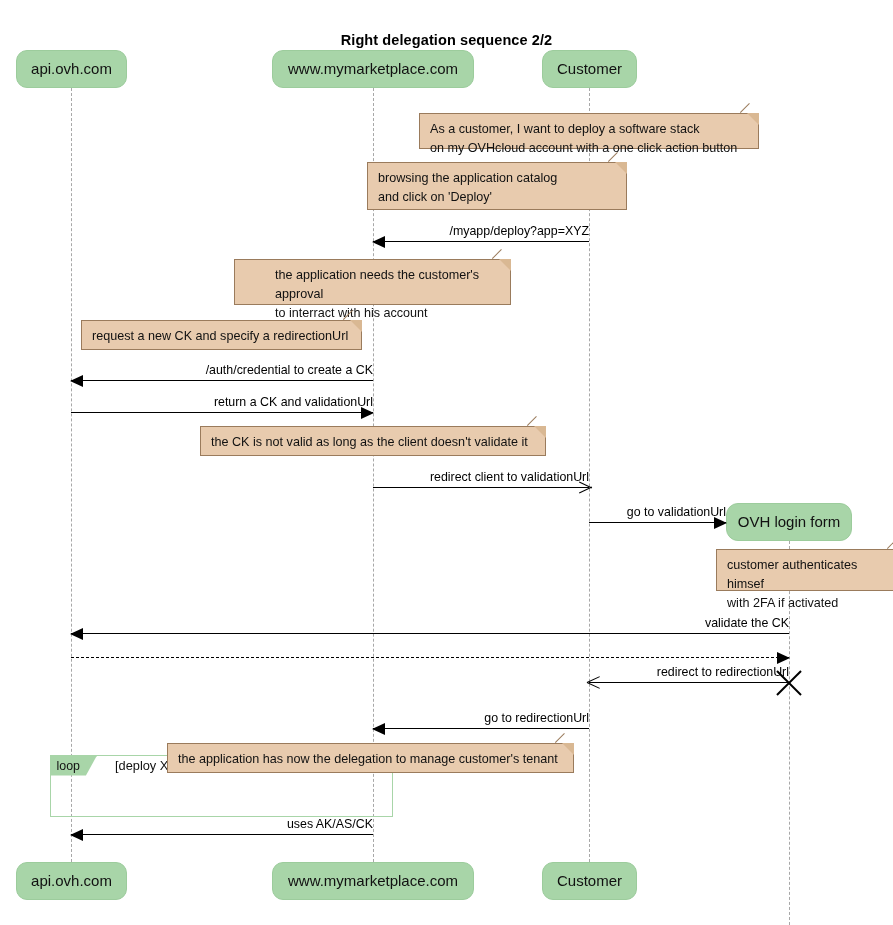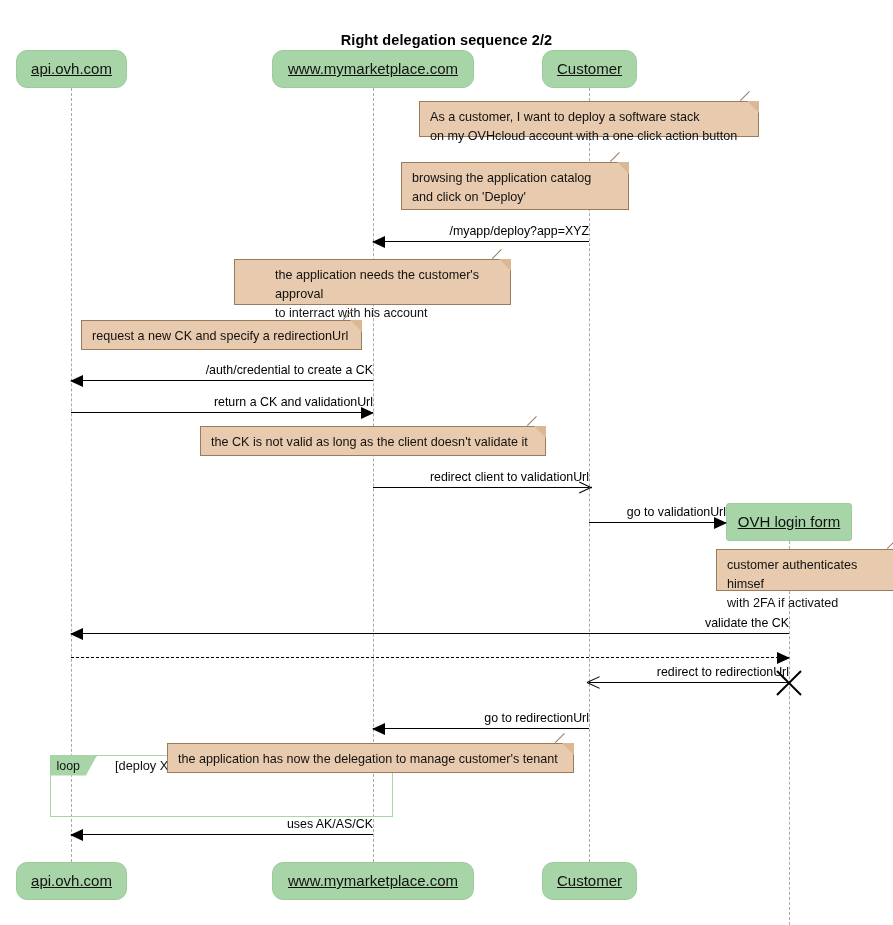--- a/index.html
+++ b/index.html
@@ -49,24 +49,23 @@
     background: #a8d5a8;
     border: 1px solid #9ccc9c;
     border-radius: 11px;
     height: 38px;
     line-height: 36px;
     text-align: center;
     font-size: 15px;
     color: #111;
     white-space: nowrap;
     overflow: hidden;
-    text-decoration: underline;
   }
   .participant.created {
-    border-radius: 3px;
+    border-radius: 12px;
   }
 
   
   .note {
     position: absolute;
     box-sizing: border-box;
     background: #e8cbae;
     border: 1px solid #9a7b5c;
     font-size: 12.6px;
     line-height: 19px;
@@ -294,23 +293,23 @@
         <div class="label">go to redirectionUrl</div>
       </div>
       <div class="msg" style="left: 71px; top: 834px; width: 302px;">
         <div class="shaft"></div>
         <div class="head-solid left"></div>
         <div class="label">uses AK/AS/CK</div>
       </div>
     </div>
 
   <div id="notes">
-      <div class="note" style="left: 419px; top: 101px; width: 340px; height: 36px;"><span>As a customer, I want to deploy a software stack
+      <div class="note" style="left: 419px; top: 113px; width: 340px; height: 36px;"><span>As a customer, I want to deploy a software stack
 on my OVHcloud account with a one click action button</span><span class="fold"></span><span class="fold-line"></span></div>
-      <div class="note" style="left: 367px; top: 162px; width: 228px; height: 48px; margin-left: 34px;"><span>browsing the application catalog
+      <div class="note" style="left: 367px; top: 162px; width: 260px; height: 48px;"><span>browsing the application catalog
 and click on 'Deploy'</span><span class="fold"></span><span class="fold-line"></span></div>
       <div class="note" style="left: 234px; top: 259px; width: 277px; height: 46px; padding-left: 40px;"><span>the application needs the customer's approval
 to interract with his account</span><span class="fold"></span><span class="fold-line"></span></div>
       <div class="note" style="left: 81px; top: 320px; width: 281px; height: 30px;"><span>request a new CK and specify a redirectionUrl</span><span class="fold"></span><span class="fold-line"></span></div>
       <div class="note" style="left: 200px; top: 426px; width: 346px; height: 30px;"><span>the CK is not valid as long as the client doesn't validate it</span><span class="fold"></span><span class="fold-line"></span></div>
       <div class="note" style="left: 716px; top: 549px; width: 190px; height: 42px;"><span>customer authenticates himsef
 with 2FA if activated</span><span class="fold"></span><span class="fold-line"></span></div>
       <div class="note" style="left: 167px; top: 743px; width: 407px; height: 30px;"><span>the application has now the delegation to manage customer's tenant</span><span class="fold"></span><span class="fold-line"></span></div>
     </div>
 

